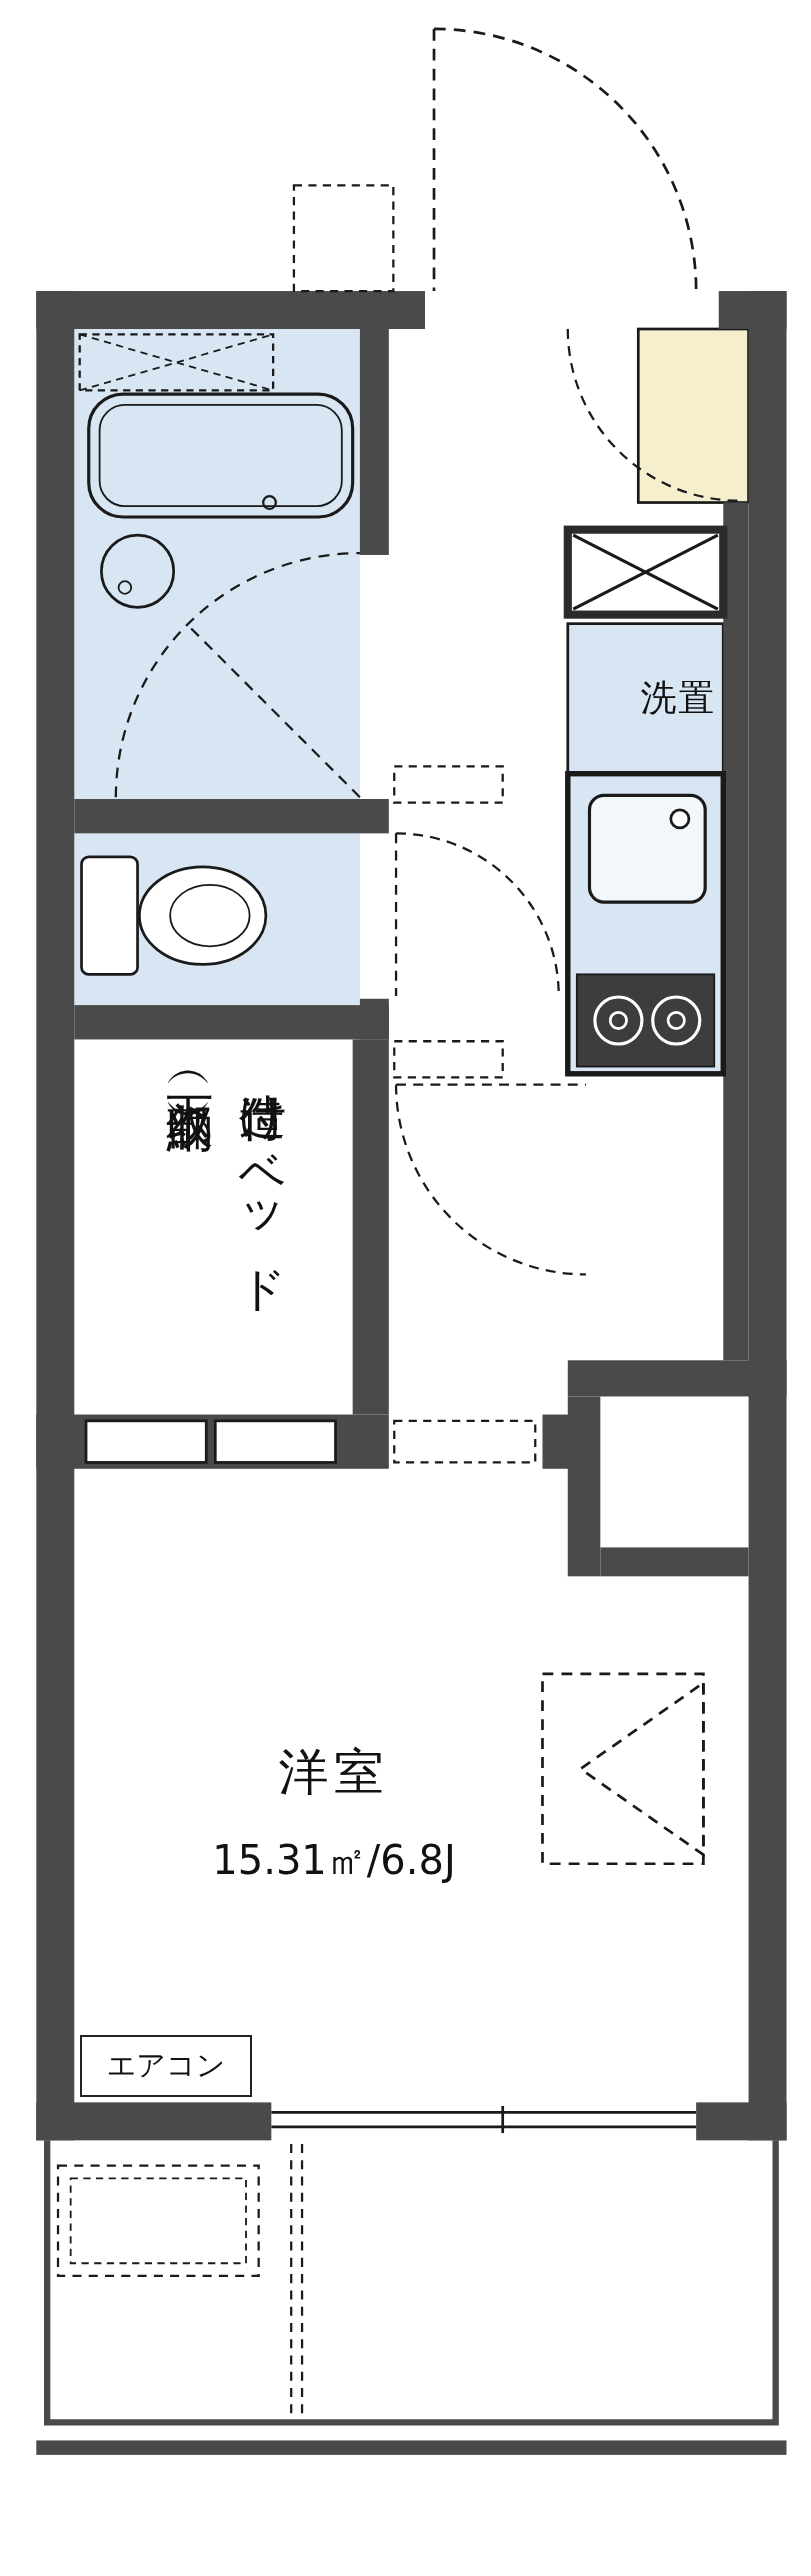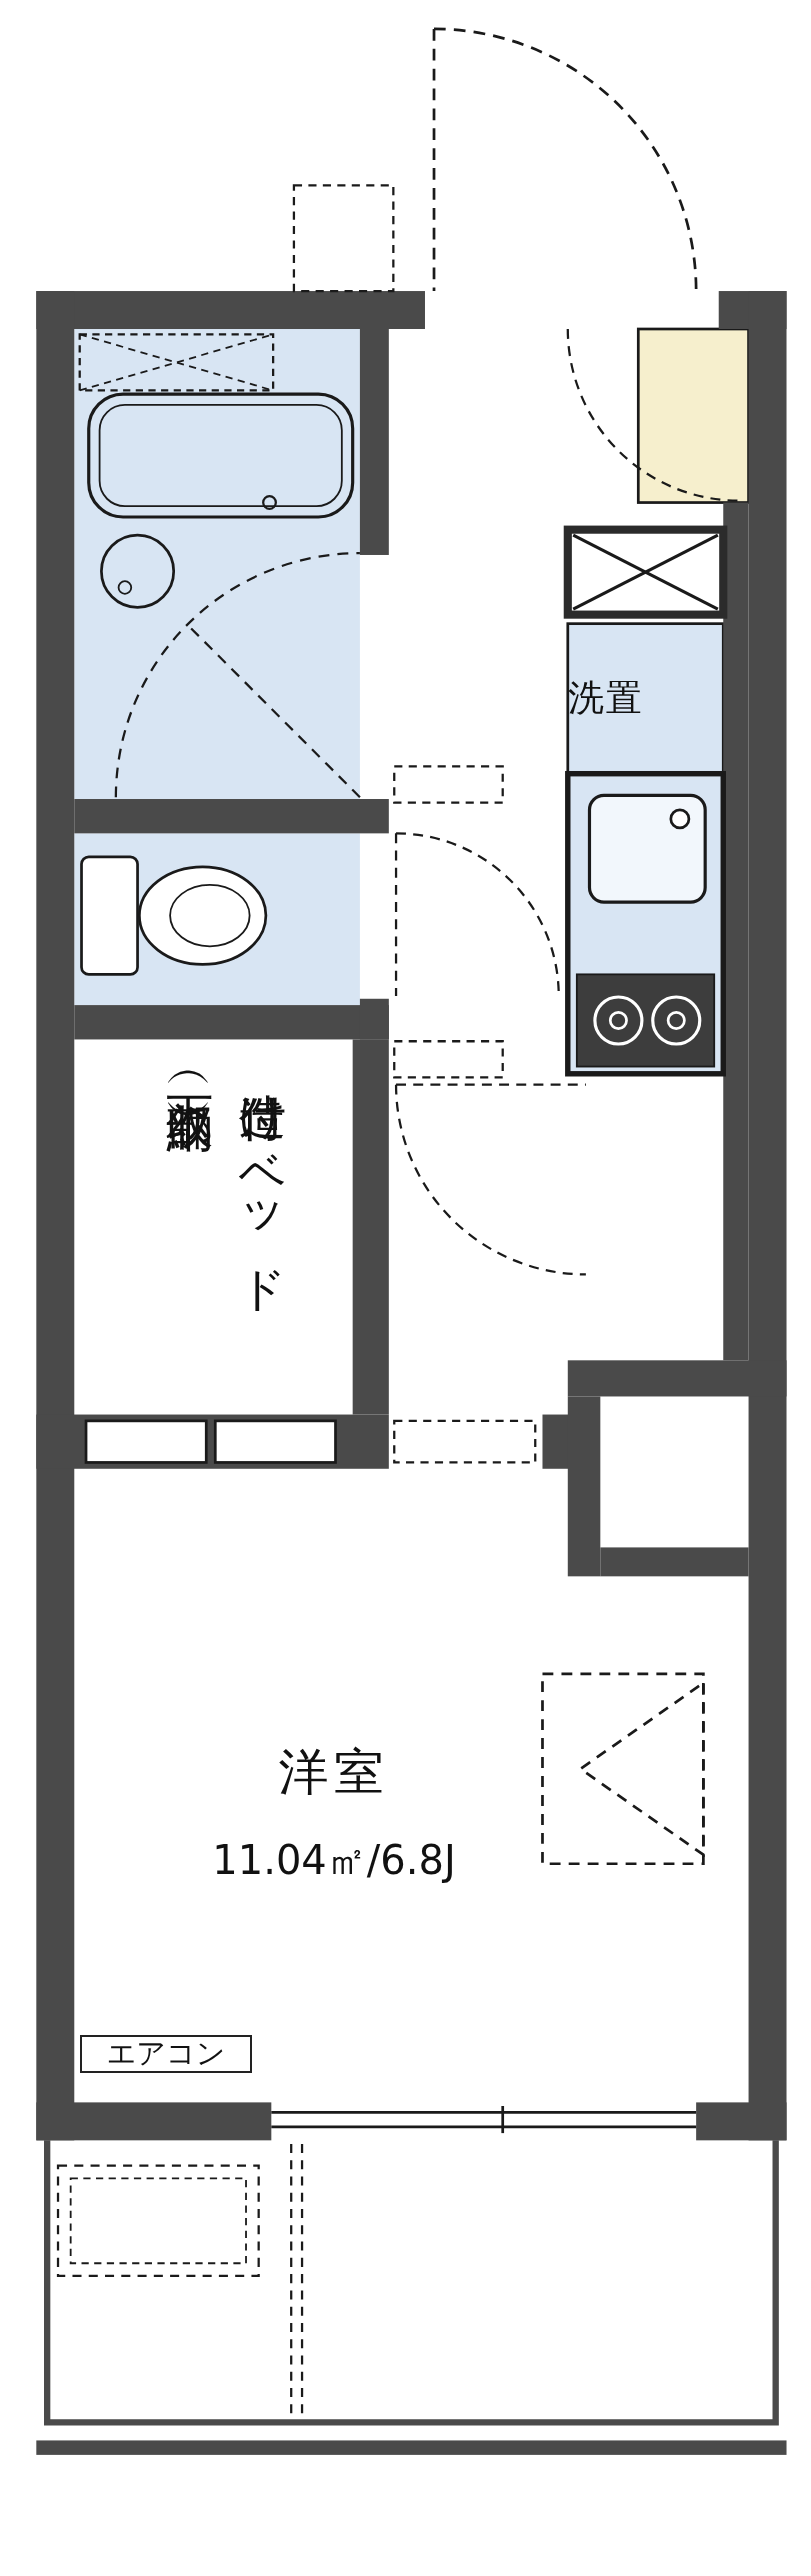--- a/index.html
+++ b/index.html
@@ -1,25 +1,25 @@
 <!DOCTYPE html>
 <html style="font-size:14.5px"><head>
 <meta charset="utf-8">
 <style>
   html,body{margin:0;padding:0;background:#ffffff;}
   body{font-family:"DejaVu Sans",sans-serif;color:#111;}
   .plan{position:relative;width:812px;height:2576px;background:#ffffff;overflow:hidden;}
   .plan svg{position:absolute;left:0;top:0;}
   .lbl{position:absolute;color:#111;}
-  .lbl-washer{left:568px;top:674px;width:148px;text-align:left;font-size:36px;letter-spacing:1.8px;}
+  .lbl-washer{left:568px;top:674px;width:148px;text-align:right;font-size:36px;letter-spacing:1.8px;}
   .lbl-bed{left:118px;top:1056px;width:181px;height:389px;writing-mode:vertical-rl;text-orientation:mixed;
            font-size:47px;line-height:1.55;letter-spacing:3.6px;white-space:pre-line;text-align:start;}
   .lbl-room{left:81px;top:1739px;width:506px;text-align:center;font-size:50px;letter-spacing:5.4px;}
   .lbl-size{left:81px;top:1833px;width:506px;text-align:center;font-size:40px;}
-  .aircon-box{position:absolute;left:80px;top:2035px;width:172px;height:38px;border:2.7px solid #222;
+  .aircon-box{position:absolute;left:80px;top:2035px;width:172px;height:62px;border:2.7px solid #222;
               display:flex;align-items:center;justify-content:center;font-size:29px;background:#fff;box-sizing:border-box;}
 </style>
 </head>
 <body>
 
 <div class="plan">
   <svg width="812" height="2576" viewBox="0 0 898 2850">
 
     <g>
       <rect x="82" y="364" width="316" height="520" fill="#d8e5f3"></rect>
@@ -125,18 +125,18 @@
       <rect x="78" y="2410" width="194" height="94" stroke-width="2" stroke-dasharray="8 6"></rect>
       <line x1="322" y1="2372" x2="322" y2="2676" stroke-width="2.5" stroke-dasharray="10 8"></line>
       <line x1="334" y1="2372" x2="334" y2="2676" stroke-width="2.5" stroke-dasharray="10 8"></line>
     </g>
   </svg>
 
   <div class="lbl lbl-washer">洗置</div>
   <div class="lbl lbl-bed">造付けベッド
 （下部収納）</div>
   <div class="lbl lbl-room">洋室</div>
-  <div class="lbl lbl-size">11.04㎡/6.8J</div>
+  <div class="lbl lbl-size">15.31㎡/6.8J</div>
   <div class="aircon-box">
     <span>エアコン</span>
   </div>
 </div>
 
 
 </body></html>

